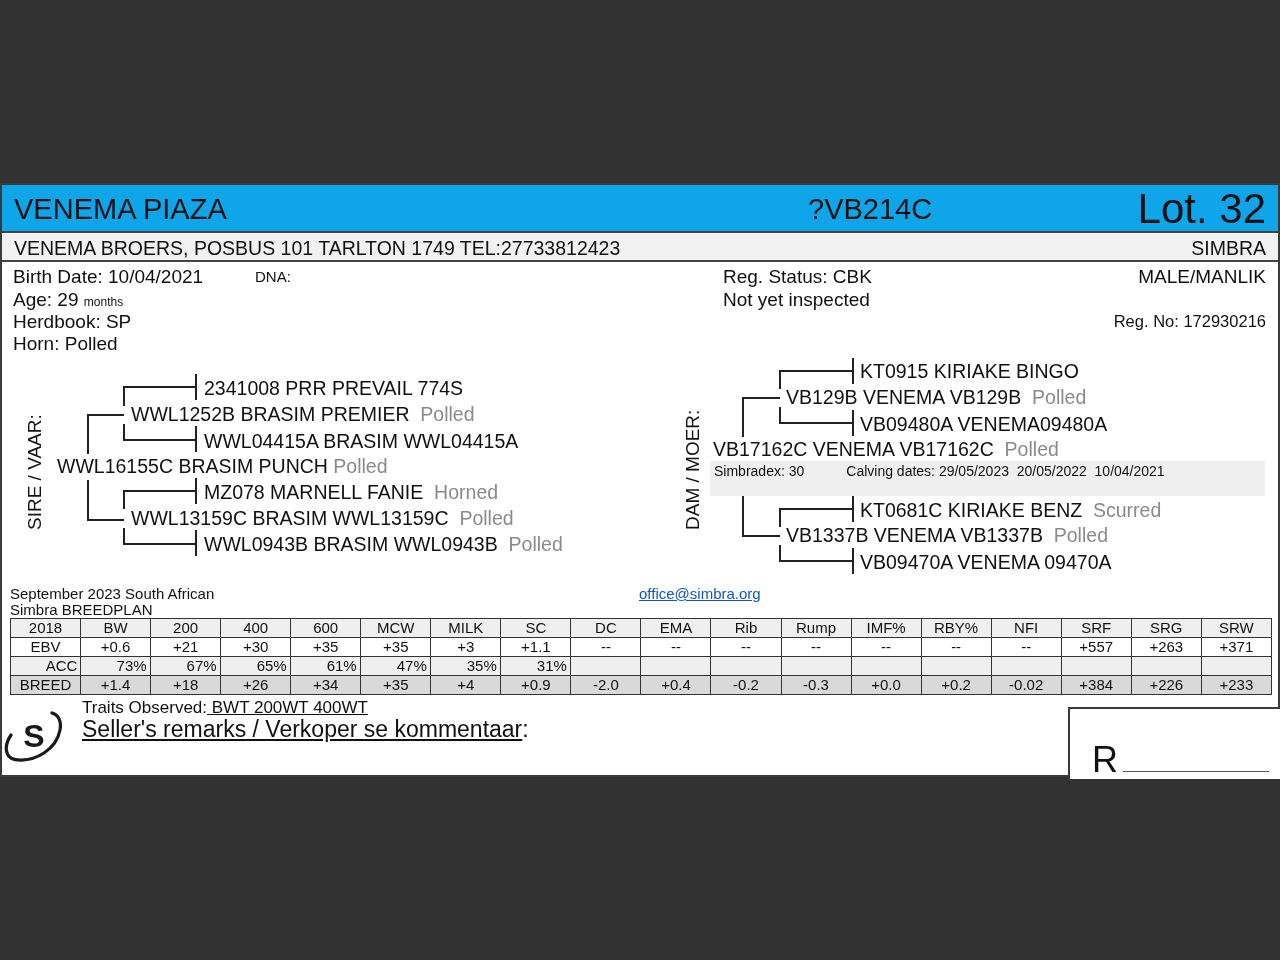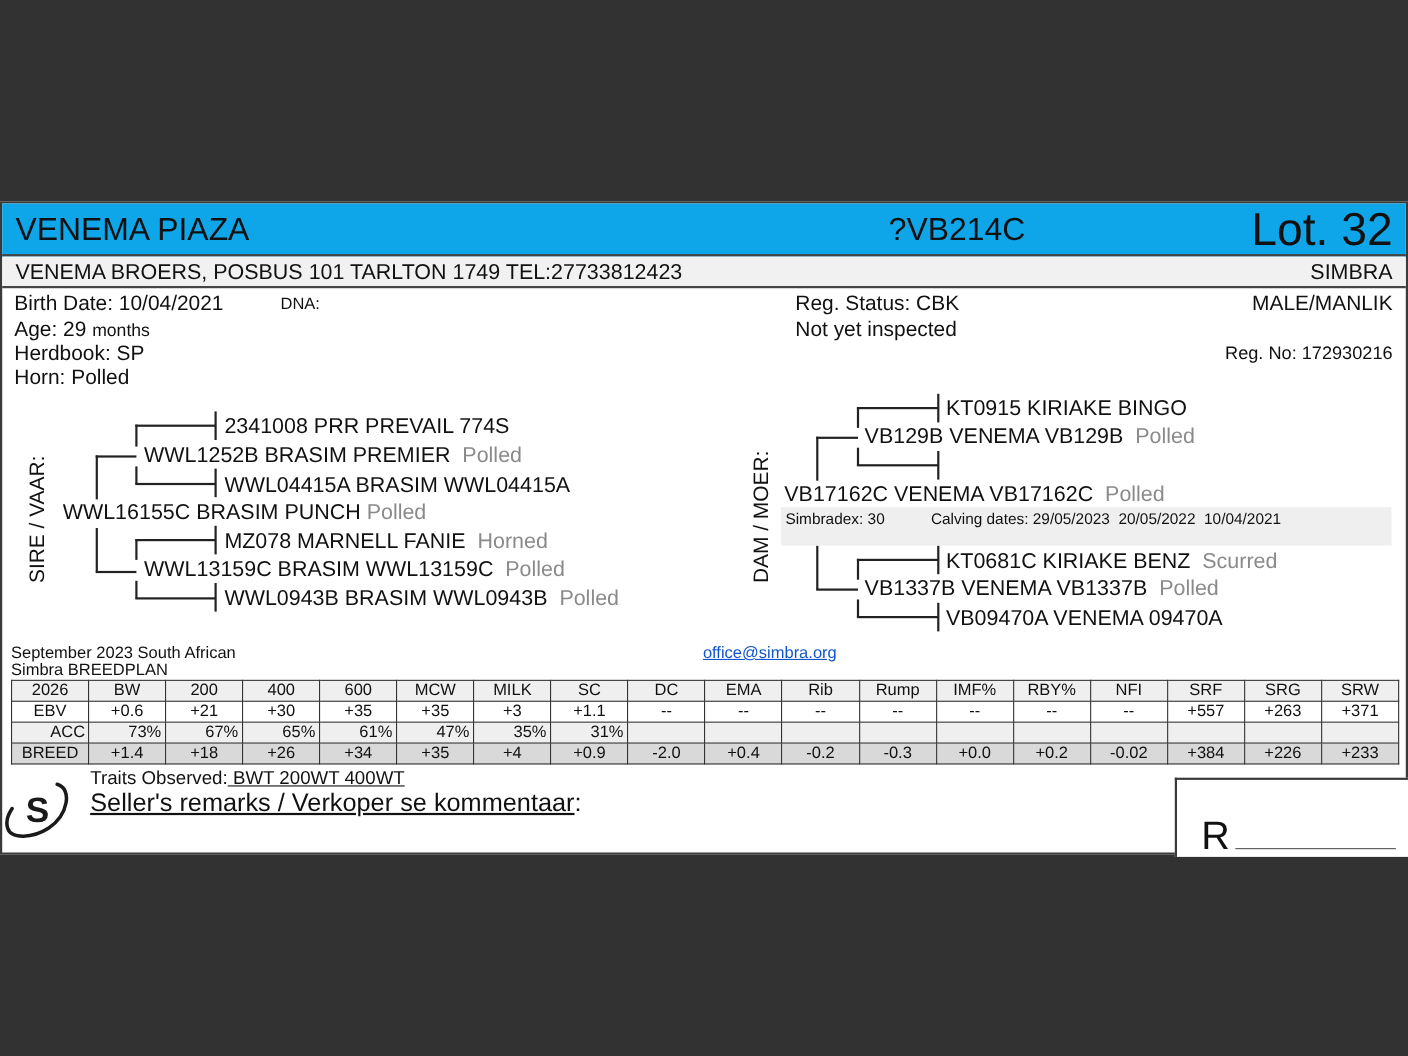--- a/index.html
+++ b/index.html
@@ -11,21 +11,21 @@
   .title-bar { position: absolute; left: 0; top: 0; width: 1276px; height: 48px; background: #0ea5e9; border-bottom: 2px solid #444; }
   .animal-name { position: absolute; left: 12px; top: 8px; font-size: 29px; }
   .animal-id { position: absolute; left: 806px; top: 8px; font-size: 29px; }
   .lot { position: absolute; right: 12px; top: 0px; font-size: 42px; }
 
   .owner-bar { position: absolute; left: 0; top: 49px; width: 1276px; height: 28px; background: #f1f1f1; border-bottom: 2px solid #444; }
   .owner { position: absolute; left: 12px; top: 3px; font-size: 19.5px; }
   .breed { position: absolute; right: 12px; top: 3px; font-size: 19.5px; }
 
   .info-line { position: absolute; font-size: 19px; white-space: nowrap; }
-  .info-small { font-size: 16px; }
+  .info-small { font-size: 12px; }
   .dna { position: absolute; font-size: 15px; }
 
   .vlabel { position: absolute; font-size: 19px; transform: rotate(-90deg); transform-origin: left top; white-space: nowrap; }
 
   .ln { position: absolute; background: #222; }
   .ped { position: absolute; font-size: 19.5px; white-space: nowrap; }
   .horn { color: #8a8a8a; }
 
   .dam-info { position: absolute; left: 708px; top: 276px; width: 555px; height: 35px; background: #efefef; font-size: 14px; padding: 2px 4px; line-height: 16px; }
   .dam-info span { white-space: pre; }
@@ -117,38 +117,39 @@
   <div class="ln" style="left:850px; top:225px; width:1.5px; height:26px;"></div>
   <div class="ln" style="left:777px; top:323px; width:1.5px; height:19px;"></div>
   <div class="ln" style="left:777px; top:323px; width:74px; height:1.5px;"></div>
   <div class="ln" style="left:777px; top:360px; width:1.5px; height:16px;"></div>
   <div class="ln" style="left:777px; top:375px; width:74px; height:1.5px;"></div>
   <div class="ln" style="left:850px; top:311px; width:1.5px; height:26px;"></div>
   <div class="ln" style="left:850px; top:363px; width:1.5px; height:26px;"></div>
 
   <span class="ped" style="left:858px; top:175px;"><span>KT0915 KIRIAKE BINGO</span></span>
   <span class="ped" style="left:784px; top:201px;"><span>VB129B VENEMA VB129B</span>&nbsp; <span class="horn">Polled</span></span>
+  <span class="ped" style="left:858px; top:228px;"><span>VB09480A VENEMA09480A</span></span>
   <span class="ped" style="left:711px; top:253px;"><span>VB17162C VENEMA VB17162C</span>&nbsp; <span class="horn">Polled</span></span>
 
   <div class="dam-info">
     <div><span>Simbradex: 30</span><span style="display:inline-block; width:42px;"></span><span>Calving dates: 29/05/2023  20/05/2022  10/04/2021</span></div>
   </div>
 
   <span class="ped" style="left:858px; top:314px;"><span>KT0681C KIRIAKE BENZ</span>&nbsp; <span class="horn">Scurred</span></span>
   <span class="ped" style="left:784px; top:339px;"><span>VB1337B VENEMA VB1337B</span>&nbsp; <span class="horn">Polled</span></span>
   <span class="ped" style="left:858px; top:366px;"><span>VB09470A VENEMA 09470A</span></span>
 
   <span class="bp-title" style="top:400px;">September 2023 South African</span>
   <span class="bp-title" style="top:416px;">Simbra BREEDPLAN</span>
   <a class="email">office@simbra.org</a>
 
   <table class="bp">
     <tbody>
         <tr class="r-hdr">
-      <td>2026</td>
+      <td>2018</td>
       <td>BW</td>
       <td>200</td>
       <td>400</td>
       <td>600</td>
       <td>MCW</td>
       <td>MILK</td>
       <td>SC</td>
       <td>DC</td>
       <td>EMA</td>
       <td>Rib</td>

